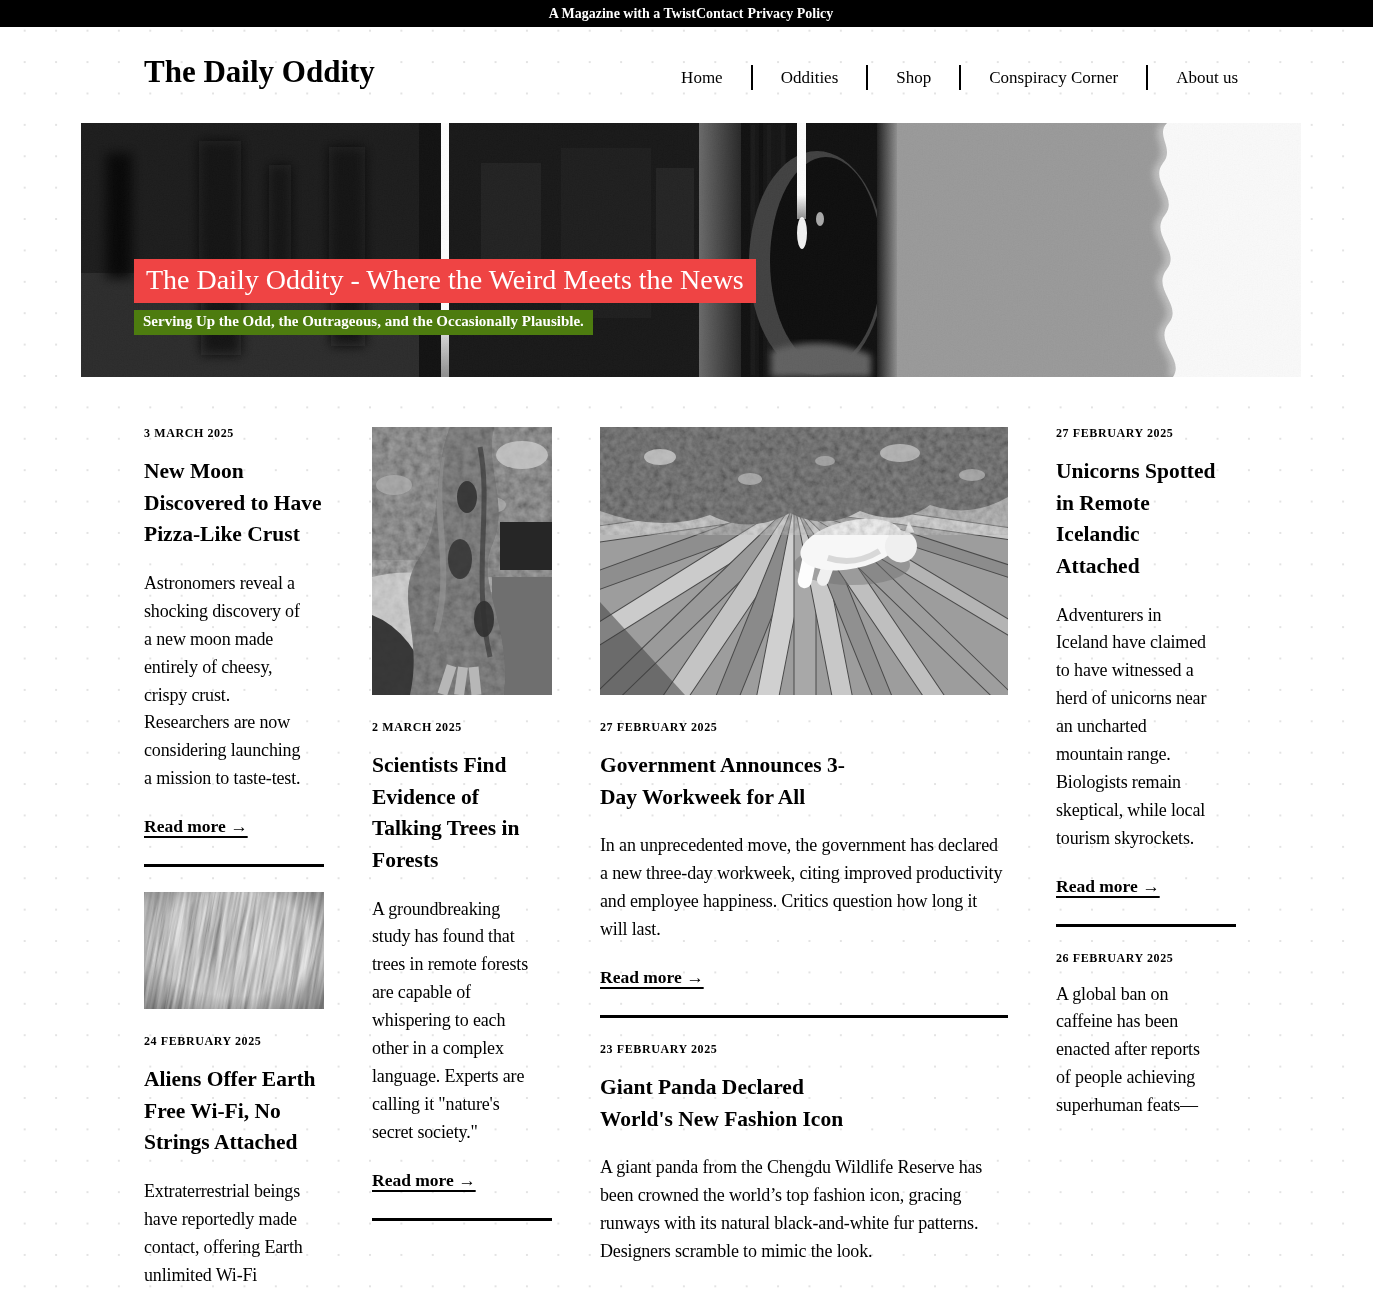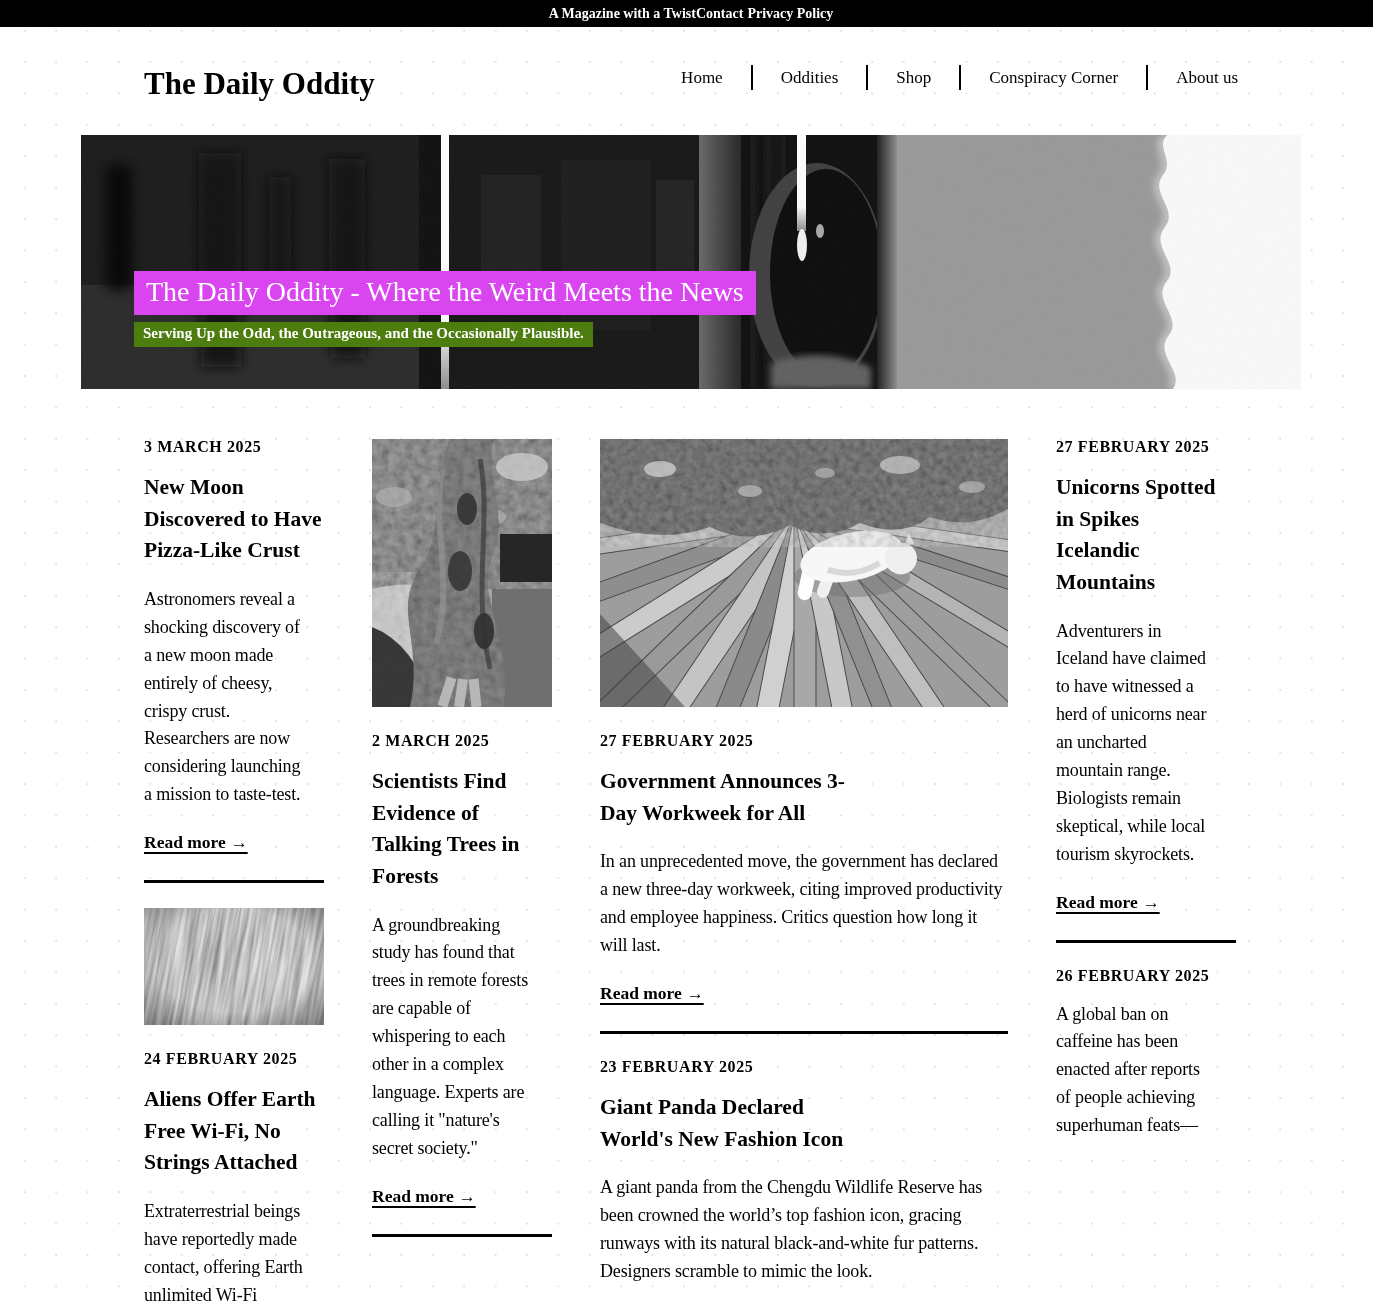--- a/index.html
+++ b/index.html
@@ -18,44 +18,44 @@
   .topbar { height:27px; background:#000; color:#fff; }
   .topbar-inner { width:1220px; margin-left:81px; height:100%; padding:0 63px;
     display:flex; justify-content:center; align-items:center;
     font-size:14px; font-weight:bold; }
   .topbar-links { display:flex; gap:4px; }
   .topbar-links a { color:#fff; text-decoration:none; }
 
   .container { width:1220px; margin-left:81px; }
 
   
-  .site-header { display:flex; justify-content:space-between; align-items:flex-start;
-    padding:38px 63px 0; }
+  .site-header { display:flex; justify-content:space-between; align-items:flex-end;
+    padding:26px 63px 0; }
   .site-title { font-size:31px; font-weight:bold; margin:0; line-height:1.2; }
   .main-nav { display:flex; align-items:center; gap:28px; font-size:17px; }
   .main-nav a { text-decoration:none; }
   .nav-divider { width:2px; height:25px; background:#000; }
 
   
   .hero { position:relative; height:254px; margin-top:33px; }
   .hero-img { position:absolute; inset:0; width:100%; height:100%; display:block; }
   .hero-caption { position:absolute; left:53px; bottom:42px; }
   .hero-title { margin:0; font-weight:normal; }
-  .hero-title span { display:inline-block; background:#d946ef; color:#fff;
+  .hero-title span { display:inline-block; background:#ef4444; color:#fff;
     font-size:28px; line-height:1; padding:7px 12px 9px; }
   .hero-subtitle { margin:7px 0 0; }
   .hero-subtitle span { display:inline-block; background:#4d7c0f; color:#fff;
     font-size:15px; font-weight:bold; line-height:1; padding:4px 9px 6px; }
 
   
   .grid { display:grid; grid-template-columns:180px 180px 408px 180px;
     column-gap:48px; padding:0 63px; margin-top:50px; align-items:start; }
   .post-image { margin:0 0 26px; }
   .post-image svg { display:block; width:100%; }
-  .post-date { font-size:16px; font-weight:bold; letter-spacing:0.6px;
+  .post-date { font-size:12px; font-weight:bold; letter-spacing:0.6px;
     line-height:1; margin:0 0 17px; }
   .post-title { font-size:21.5px; font-weight:bold; line-height:1.47; margin:0 0 19px; }
   .post-excerpt { font-size:18px; line-height:1.55; letter-spacing:-0.15px; margin:0 0 23px; }
   .read-more { display:inline-block; font-size:17.5px; font-weight:bold;
     text-decoration:underline; text-decoration-thickness:2px; text-underline-offset:4px; }
   .post-divider { border:0; border-top:3px solid #000; margin:27px 0 25px; }
 
   .tmax150 { max-width:150px; }
   .tmax162 { max-width:162px; }
   .tmax272 { max-width:272px; }
@@ -319,21 +319,21 @@
       <article class="post">
         <div class="post-date">23 FEBRUARY 2025</div>
         <h3 class="post-title tmax272">Giant Panda Declared World's New Fashion Icon</h3>
         <p class="post-excerpt">A giant panda from the Chengdu Wildlife Reserve has been crowned the world’s top fashion icon, gracing runways with its natural black-and-white fur patterns. Designers scramble to mimic the look.</p>
       </article>
     </div>
 
     <div class="col">
       <article class="post">
         <div class="post-date">27 FEBRUARY 2025</div>
-        <h3 class="post-title tmax162">Unicorns Spotted in Spikes Icelandic Mountains</h3>
+        <h3 class="post-title tmax162">Unicorns Spotted in Remote Icelandic Attached</h3>
         <p class="post-excerpt xmax160">Adventurers in Iceland have claimed to have witnessed a herd of unicorns near an uncharted mountain range. Biologists remain skeptical, while local tourism skyrockets.</p>
         <a class="read-more" href="#">Read more →</a>
         <hr class="post-divider">
       </article>
       <article class="post">
         <div class="post-date">26 FEBRUARY 2025</div>
         <p class="post-excerpt xmax160">A global ban on caffeine has been enacted after reports of people achieving superhuman feats—</p>
       </article>
     </div>
 

